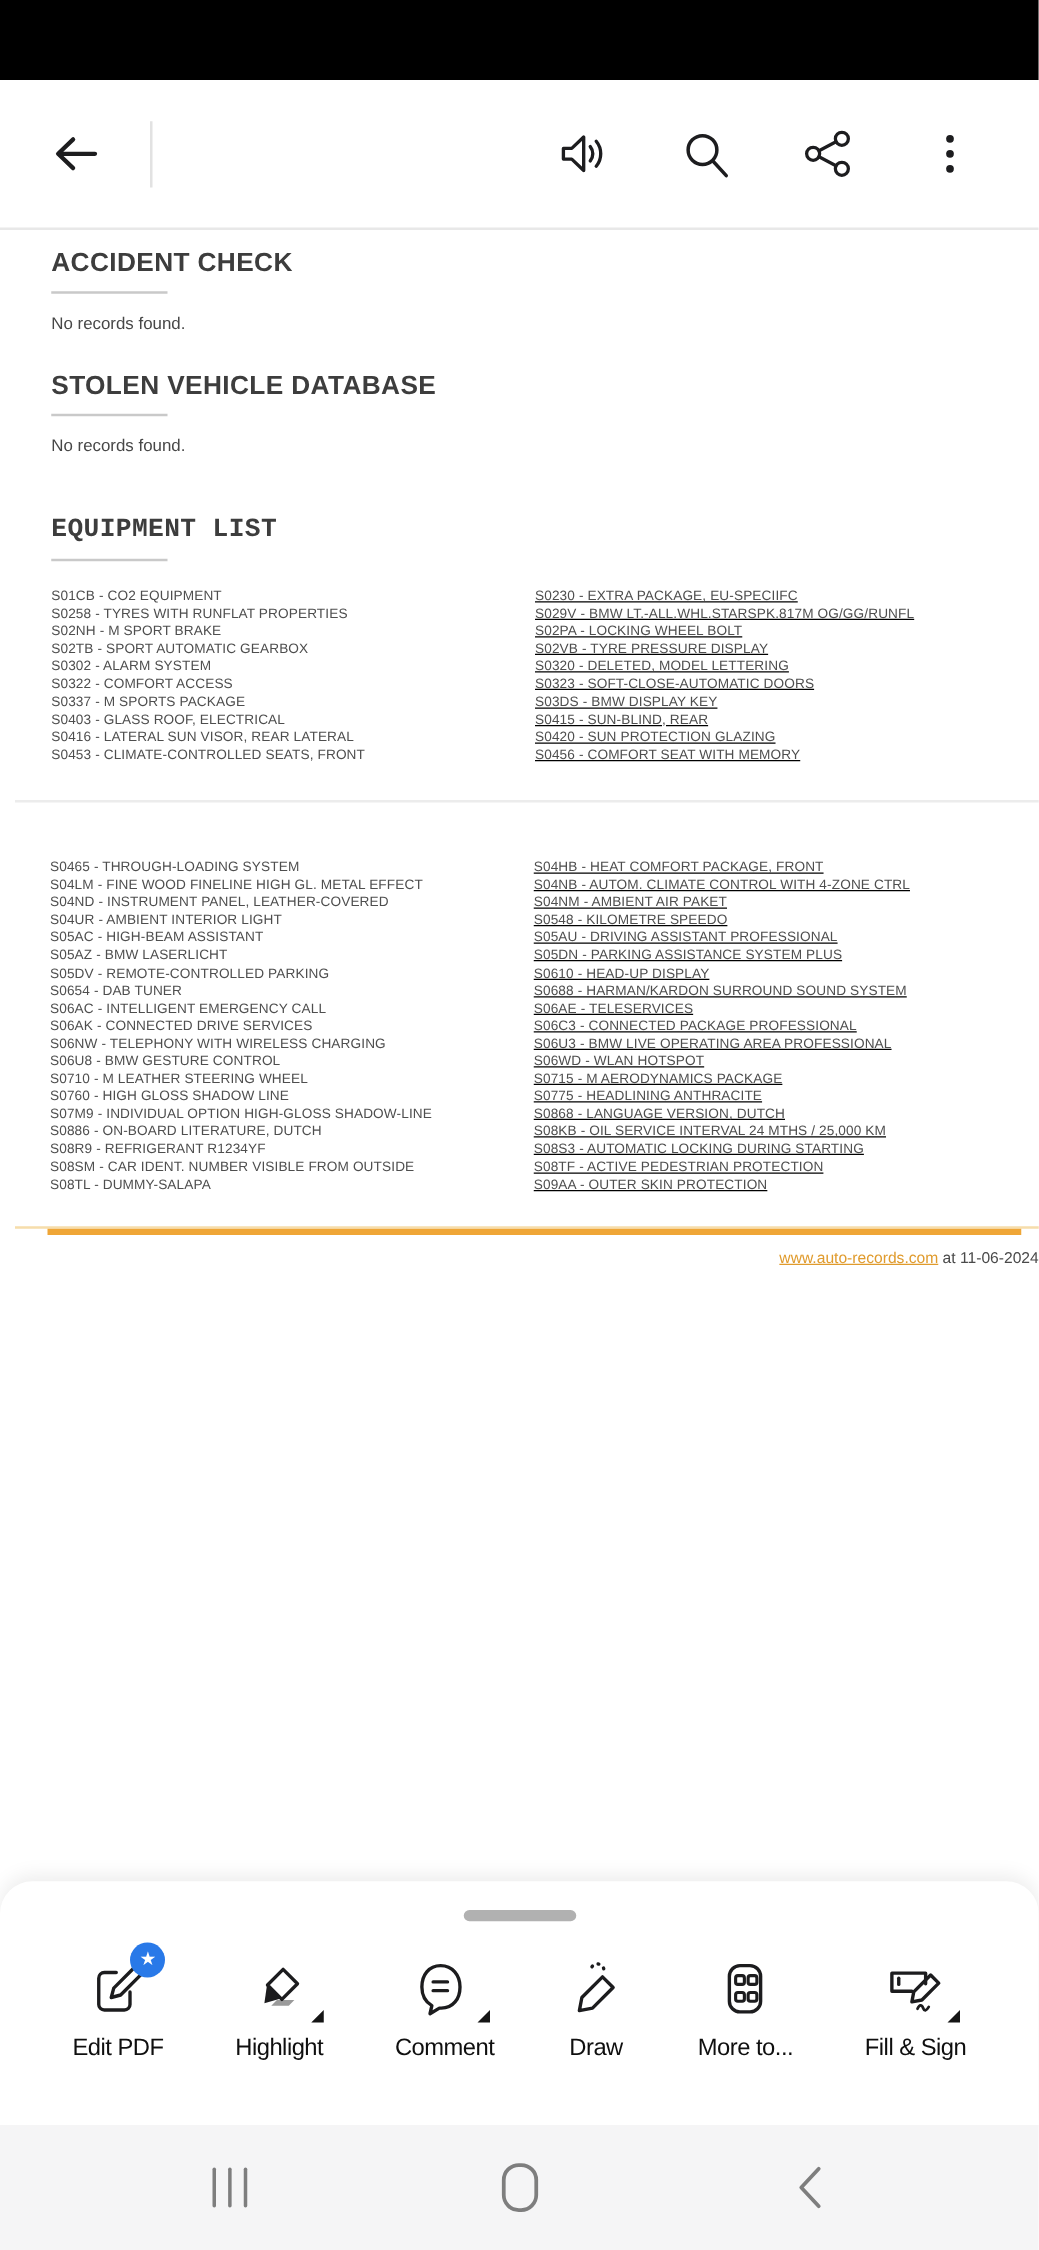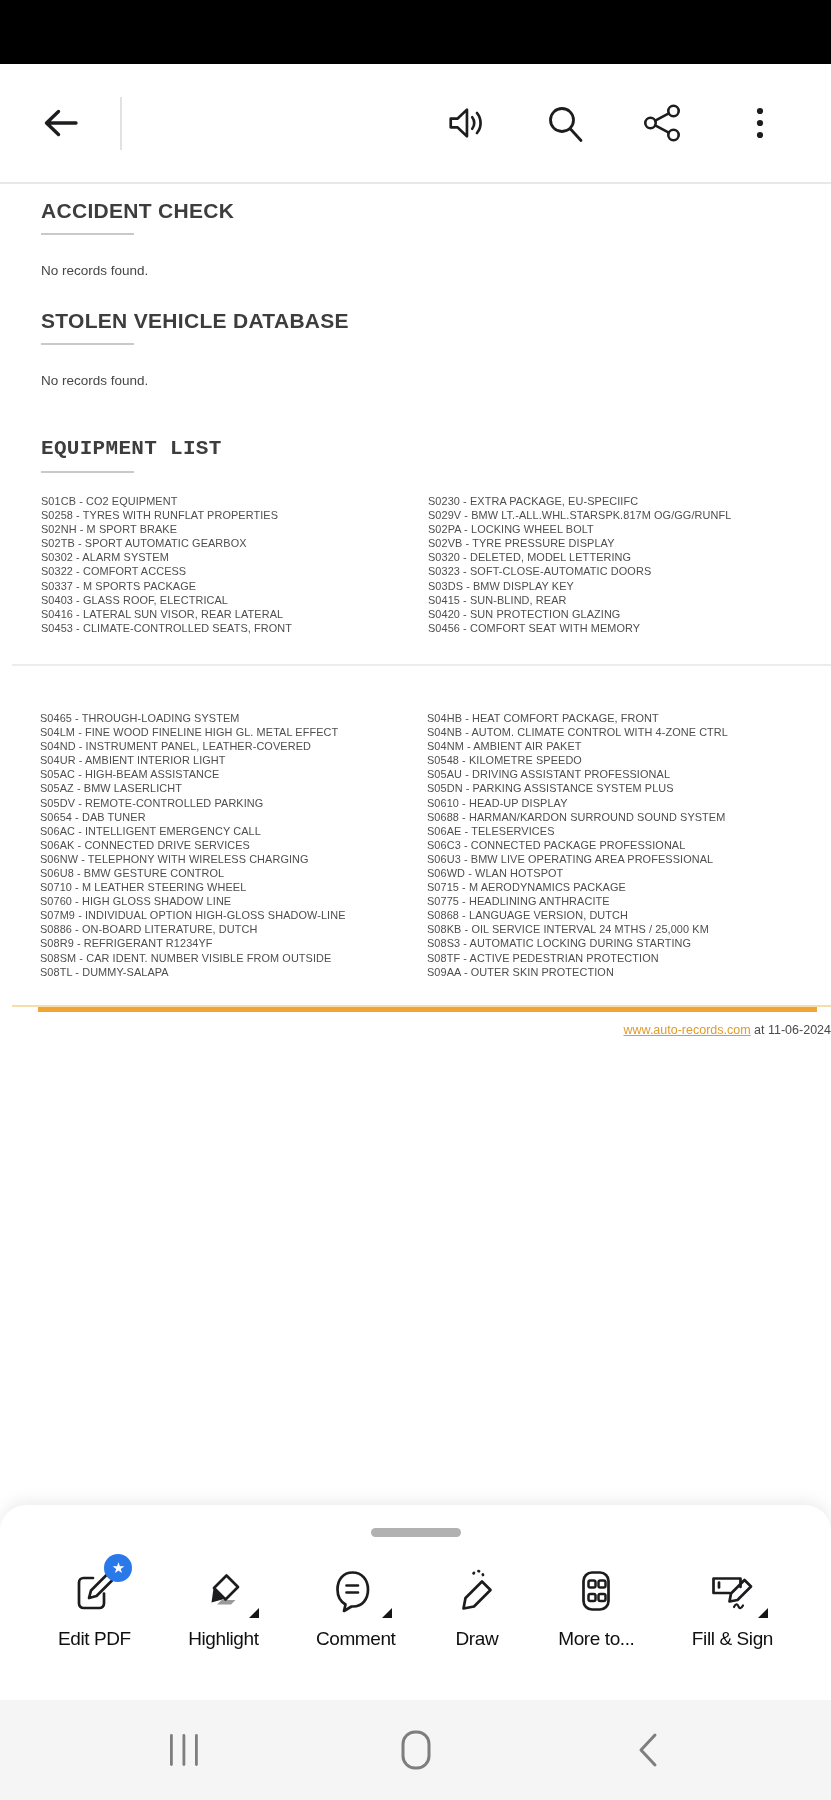--- a/index.html
+++ b/index.html
@@ -22,27 +22,27 @@
   .tico { stroke:#1d1d1f; fill:none; stroke-width:2.8; stroke-linecap:round; stroke-linejoin:round; }
 
   
   .document { position:absolute; top:186px; left:12px; width:831px; }
   .doc-section { padding:0 29px; }
   .doc-section h2 { font-size:21px; font-weight:700; color:#3d3d3d; letter-spacing:.3px; line-height:24px; }
   .sec1 { margin-top:13px; }
   .sec2 { margin-top:30px; }
   .sec3 { margin-top:48px;font-family:Liberation Mono, monospace; }
   .h-underline { width:93px; height:2px; background:#c9c9c9; margin-top:10px; }
-  .doc-section p { margin-top:28px; font-size:13.5px; color:#474747; line-height:16px; }
+  .doc-section p { margin-top:16px; font-size:13.5px; color:#474747; line-height:16px; }
 
   .eq-block { display:flex; padding:0 29px; }
   .eq-block.b1 { margin-top:21px; }
   .eq-block.b2 { margin-top:45px;padding-left:28px; }
   .eq-col { width:387px; flex:none; }
-  .eq-col + .eq-col { flex:1; }
+  .eq-col + .eq-col { flex:1;text-decoration:underline; }
   .eq-row { font-size:10.9px; line-height:14.1px; color:#4e4e4e; white-space:nowrap; letter-spacing:.1px; }
 
   .page-sep { margin-top:29px; width:831px; height:2px; background:#ececec; }
 
   .rule-wrap { margin-top:26px; position:relative; height:10px; }
   .rule-thin { position:absolute; top:0; left:0; width:831px; height:2px; background:#f6ddab; }
   .rule-thick { position:absolute; top:2px; left:26px; right:26px; height:5px; background:#efa637; }
 
   .doc-footer { margin-top:8px; padding-right:12px; text-align:right; font-size:12.5px; color:#4a4a4a; line-height:15px; }
   .doc-footer a { color:#e09b2d; text-decoration:underline; }
@@ -161,21 +161,21 @@
     </div>
 
     <div class="page-sep"></div>
 
     <div class="eq-block b2">
       <div class="eq-col">
           <div class="eq-row">S0465 - THROUGH-LOADING SYSTEM</div>
           <div class="eq-row">S04LM - FINE WOOD FINELINE HIGH GL. METAL EFFECT</div>
           <div class="eq-row">S04ND - INSTRUMENT PANEL, LEATHER-COVERED</div>
           <div class="eq-row">S04UR - AMBIENT INTERIOR LIGHT</div>
-          <div class="eq-row">S05AC - HIGH-BEAM ASSISTANCE</div>
+          <div class="eq-row">S05AC - HIGH-BEAM ASSISTANT</div>
           <div class="eq-row">S05AZ - BMW LASERLICHT</div>
           <div class="eq-row">S05DV - REMOTE-CONTROLLED PARKING</div>
           <div class="eq-row">S0654 - DAB TUNER</div>
           <div class="eq-row">S06AC - INTELLIGENT EMERGENCY CALL</div>
           <div class="eq-row">S06AK - CONNECTED DRIVE SERVICES</div>
           <div class="eq-row">S06NW - TELEPHONY WITH WIRELESS CHARGING</div>
           <div class="eq-row">S06U8 - BMW GESTURE CONTROL</div>
           <div class="eq-row">S0710 - M LEATHER STEERING WHEEL</div>
           <div class="eq-row">S0760 - HIGH GLOSS SHADOW LINE</div>
           <div class="eq-row">S07M9 - INDIVIDUAL OPTION HIGH-GLOSS SHADOW-LINE</div>

